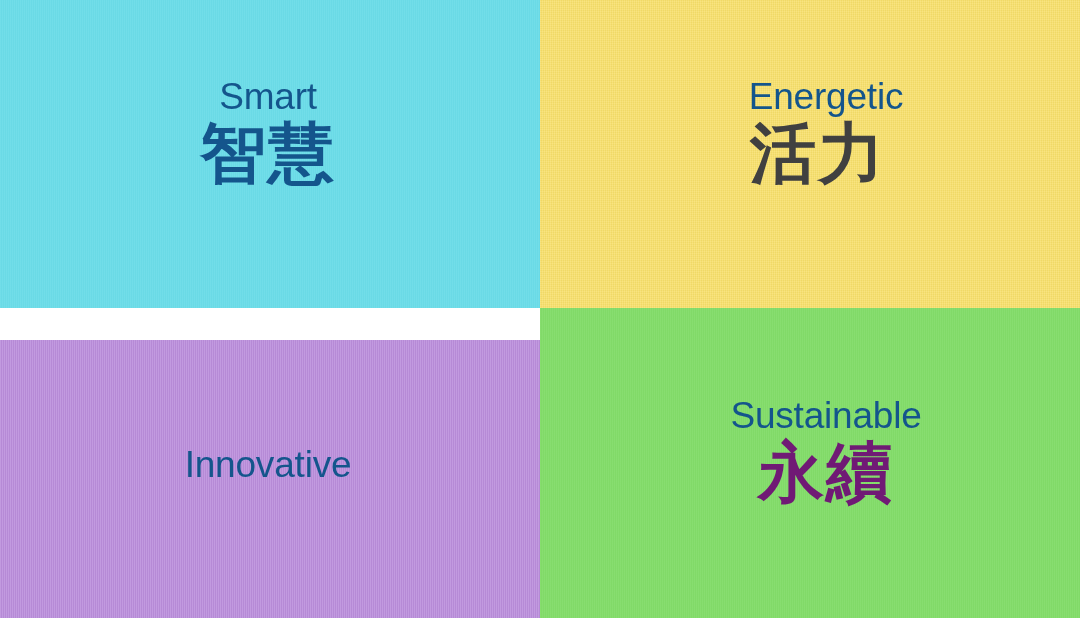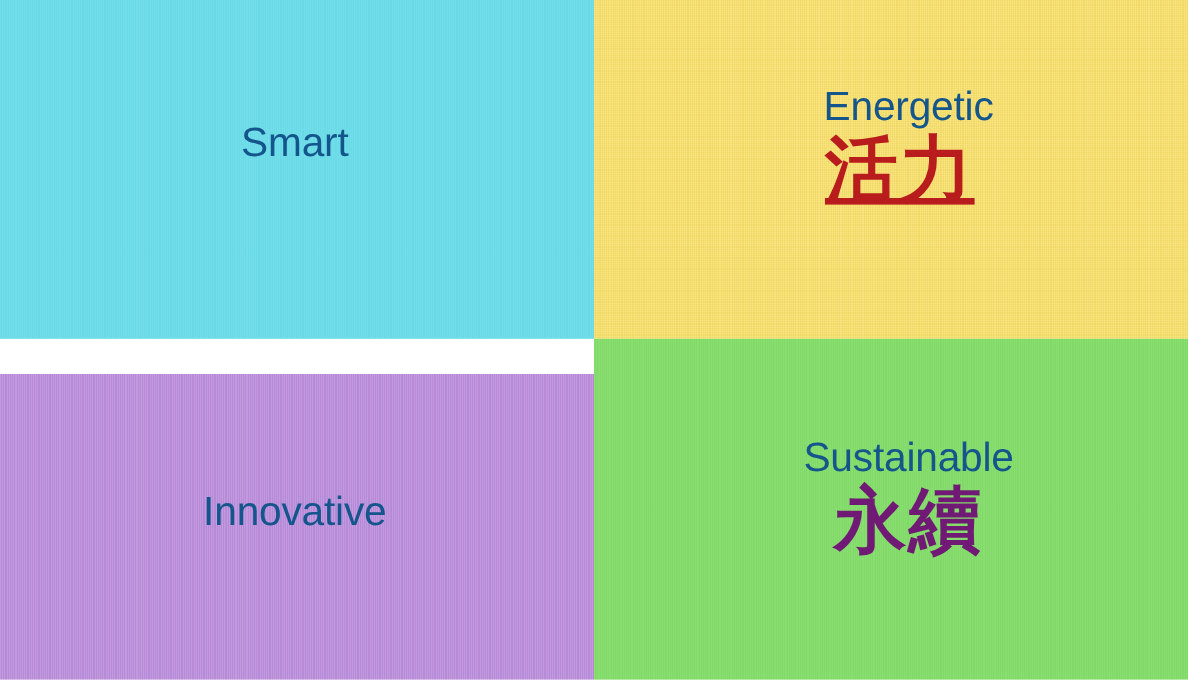--- a/index.html
+++ b/index.html
@@ -113,27 +113,28 @@
   }
 </style>
 </head>
 <body>
 
 <div id="board">
 
   <div class="quadrant q-smart" style="background-color: rgb(107, 220, 232);">
     <div class="text-stack">
       <div class="label-en" style="color: rgb(20, 85, 140);">Smart</div>
+      <div class="label-cjk" style="color: rgb(20, 85, 140);">智慧</div>
     </div>
   </div>
 
   <div class="quadrant q-energetic" style="background-color: rgb(248, 224, 106);">
     <div class="text-stack">
       <div class="label-en" style="color: rgb(20, 85, 140); margin-left: 16px;">Energetic</div>
-      <div class="label-cjk" style="color: #b91c1c; text-decoration: underline;">活力</div>
+      <div class="label-cjk" style="color: #404040;">活力</div>
     </div>
   </div>
 
   <div class="quadrant q-innovative" style="background-color: rgb(187, 142, 220);">
     <div class="text-stack">
       <div class="label-en" style="color: rgb(20, 85, 140);">Innovative</div>
     </div>
   </div>
 
   <div class="quadrant q-sustainable" style="background-color: rgb(130, 220, 105); padding-left: 16px;">

